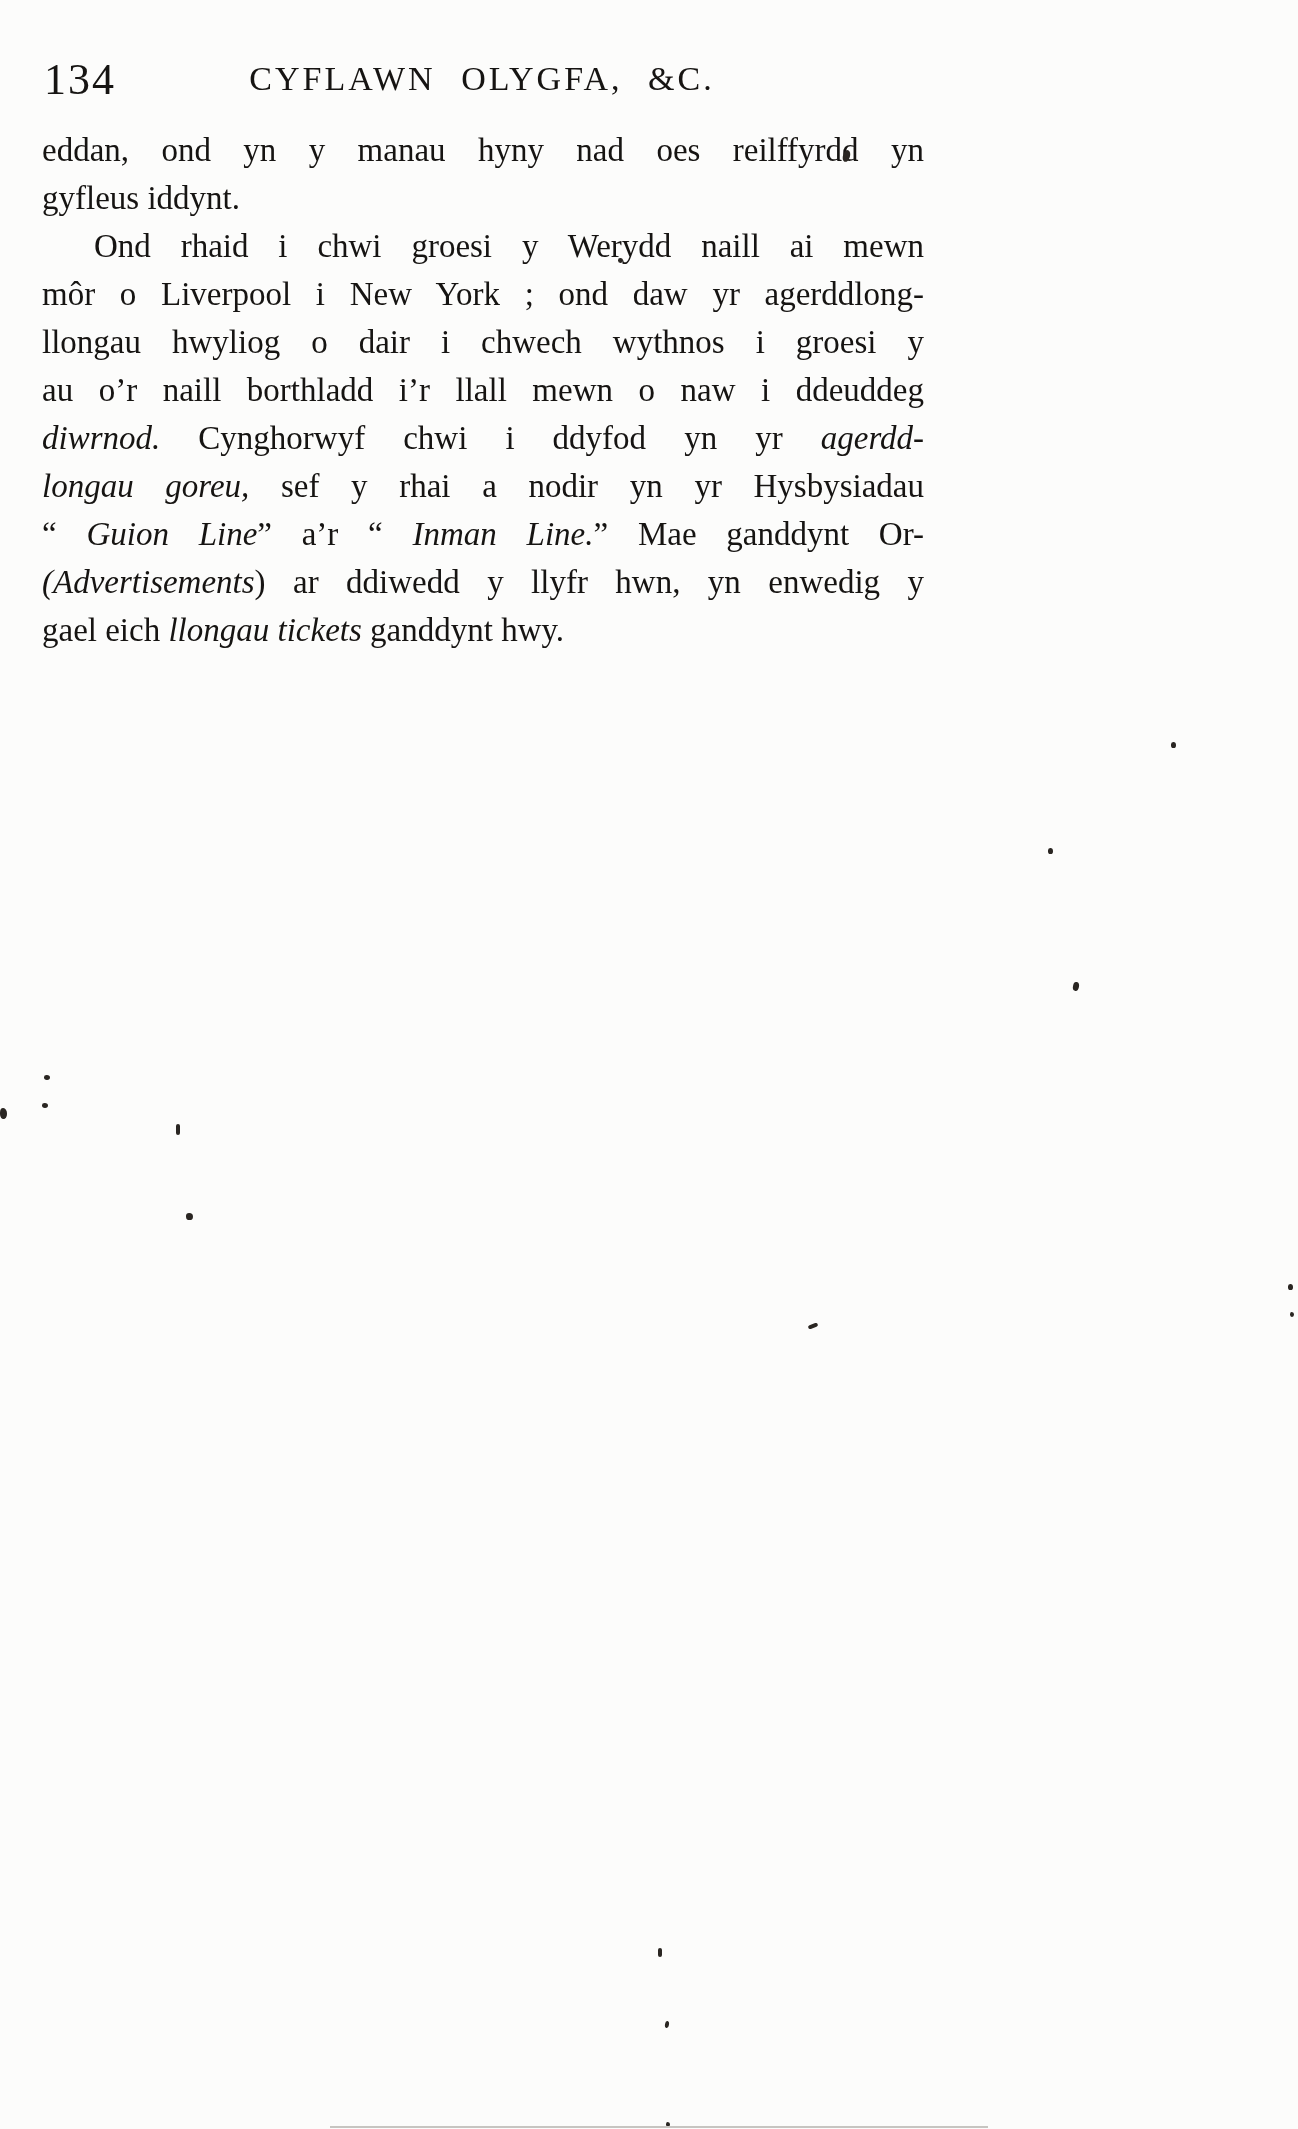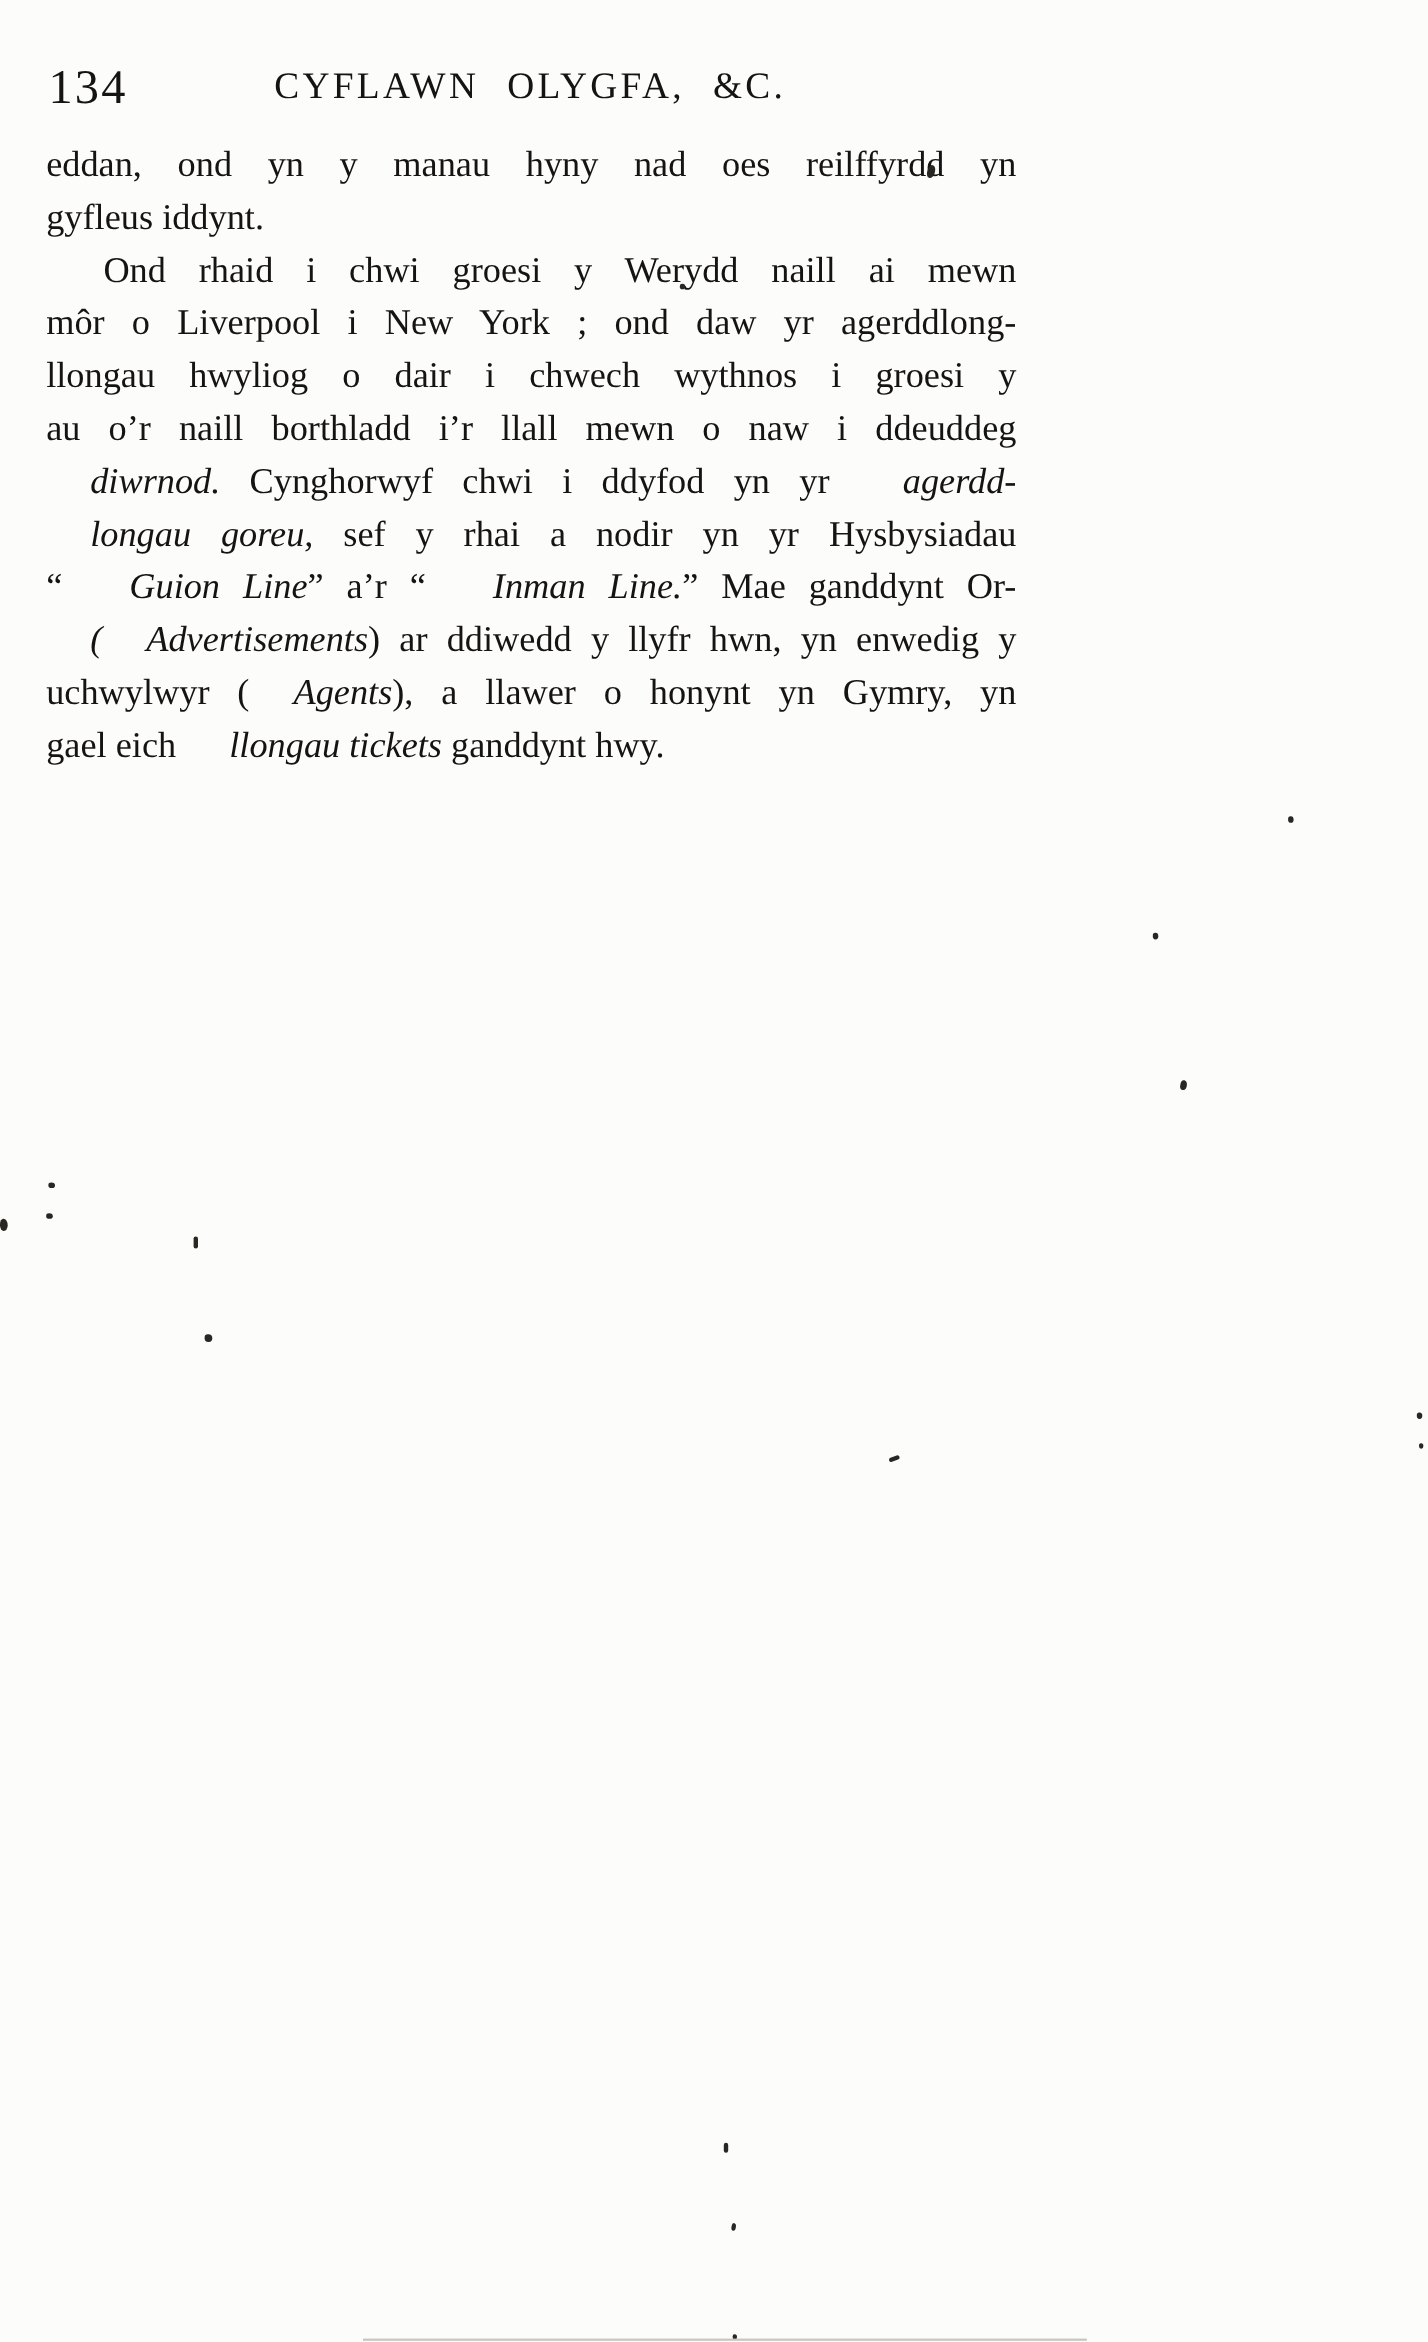--- a/index.html
+++ b/index.html
@@ -51,21 +51,21 @@
     line-height: 48px;
     font-weight: 400;
   }
   .line {
     text-align: justify;
     text-align-last: justify;
     height: 48px;
   }
   .line.no-just { text-align-last: left; }
   .line.indent { padding-left: 52px; }
-  .it { font-style: italic; margin-left: 40px; }
+  .it { font-style: italic; }
 
   
   .speck {
     position: absolute;
     background: #2a2622;
     border-radius: 45% 55% 50% 50%;
   }
   .speck.tick { border-radius: 2px; }
   .bottom-rule {
     position: absolute;
@@ -89,21 +89,20 @@
       <div class="line"><span>eddan, ond yn y manau hyny nad oes reilffyrdd yn</span></div>
       <div class="line no-just"><span>gyfleus iddynt.</span></div>
       <div class="line indent"><span>Ond rhaid i chwi groesi y Werydd naill ai mewn</span></div>
       <div class="line"><span>môr o Liverpool i New York ; ond daw yr agerddlong-</span></div>
       <div class="line"><span>llongau hwyliog o dair i chwech wythnos i groesi y</span></div>
       <div class="line"><span>au o’r naill borthladd i’r llall mewn o naw i ddeuddeg</span></div>
       <div class="line"><span class="it">diwrnod.</span><span> Cynghorwyf chwi i ddyfod yn yr </span><span class="it">agerdd-</span></div>
       <div class="line"><span class="it">longau goreu,</span><span> sef y rhai a nodir yn yr Hysbysiadau</span></div>
       <div class="line"><span>“ </span><span class="it">Guion Line</span><span>” a’r “ </span><span class="it">Inman Line.</span><span>” Mae ganddynt Or-</span></div>
       <div class="line"><span class="it">(</span><span class="it">Advertisements</span><span>) ar ddiwedd y llyfr hwn, yn enwedig y</span></div>
-      <div class="line"><span>uchwylwyr (</span><span class="it">Agents</span><span>), a llawer o honynt yn Gymry, yn</span></div>
       <div class="line no-just"><span>gael eich </span><span class="it">llongau tickets</span><span> ganddynt hwy.</span></div>
     </div>
 
   <div class="speck" style="left:843px;  top:150px;  width:7px; height:12px; transform:rotate(18deg);"></div>
   <div class="speck" style="left:618px;  top:258px;  width:5px; height:5px;"></div>
   <div class="speck" style="left:1048px; top:848px;  width:5px; height:6px;"></div>
   <div class="speck" style="left:1073px; top:982px;  width:6px; height:9px; transform:rotate(12deg);"></div>
   <div class="speck" style="left:44px;   top:1075px; width:6px; height:5px;"></div>
   <div class="speck" style="left:42px;   top:1103px; width:6px; height:5px;"></div>
   <div class="speck" style="left:0px;    top:1108px; width:7px; height:11px;"></div>

